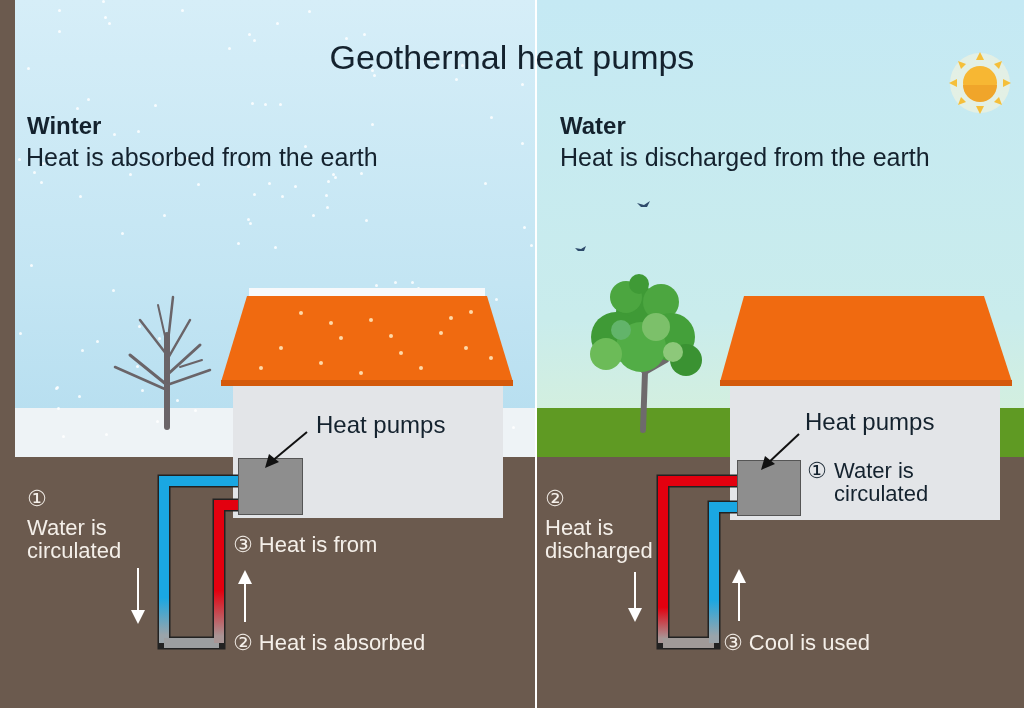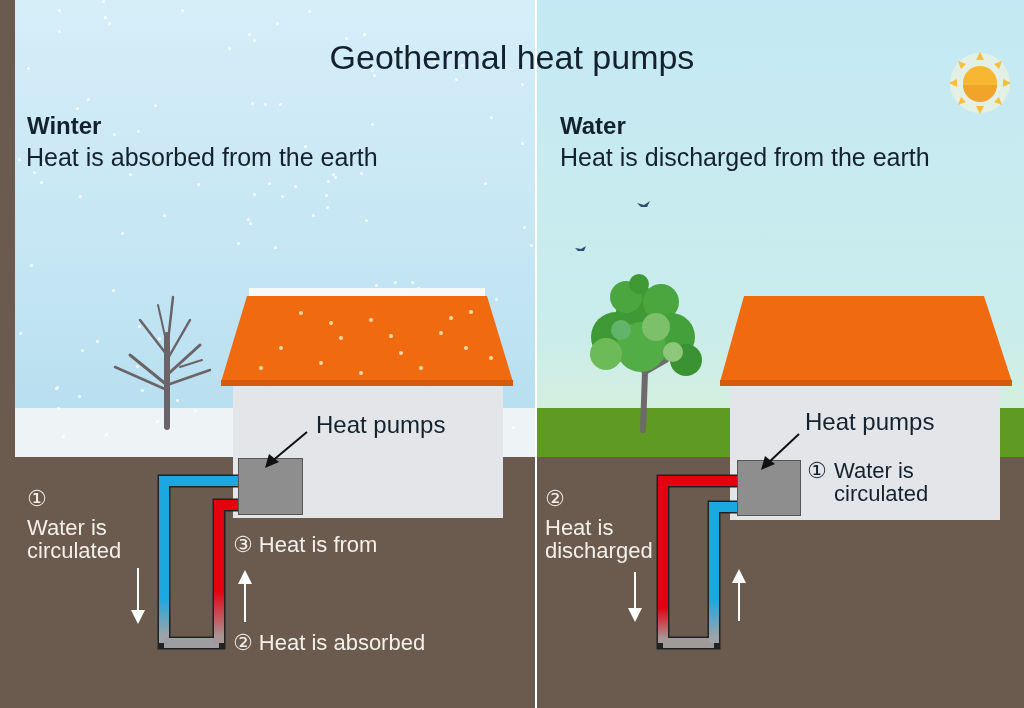--- a/index.html
+++ b/index.html
@@ -319,13 +319,14 @@
   <div class="label-light" style="left:8px;top:517px;">Heat is</div>
   <div class="label-light" style="left:8px;top:540px;">discharged</div>
   <svg style="left:90px;top:572px;" width="16" height="52" viewBox="0 0 16 52">
     <line x1="8" y1="0" x2="8" y2="40" stroke="#fff" stroke-width="2"></line>
     <polygon points="1,36 15,36 8,50" fill="#fff"></polygon>
   </svg>
   <svg style="left:194px;top:569px;" width="16" height="55" viewBox="0 0 16 55">
     <polygon points="1,14 15,14 8,0" fill="#fff"></polygon>
     <line x1="8" y1="10" x2="8" y2="52" stroke="#fff" stroke-width="2"></line>
   </svg>
+  <div class="label-light" style="left:186px;top:632px;">③ Cool is used</div>
 </div>
 
 </body></html>

